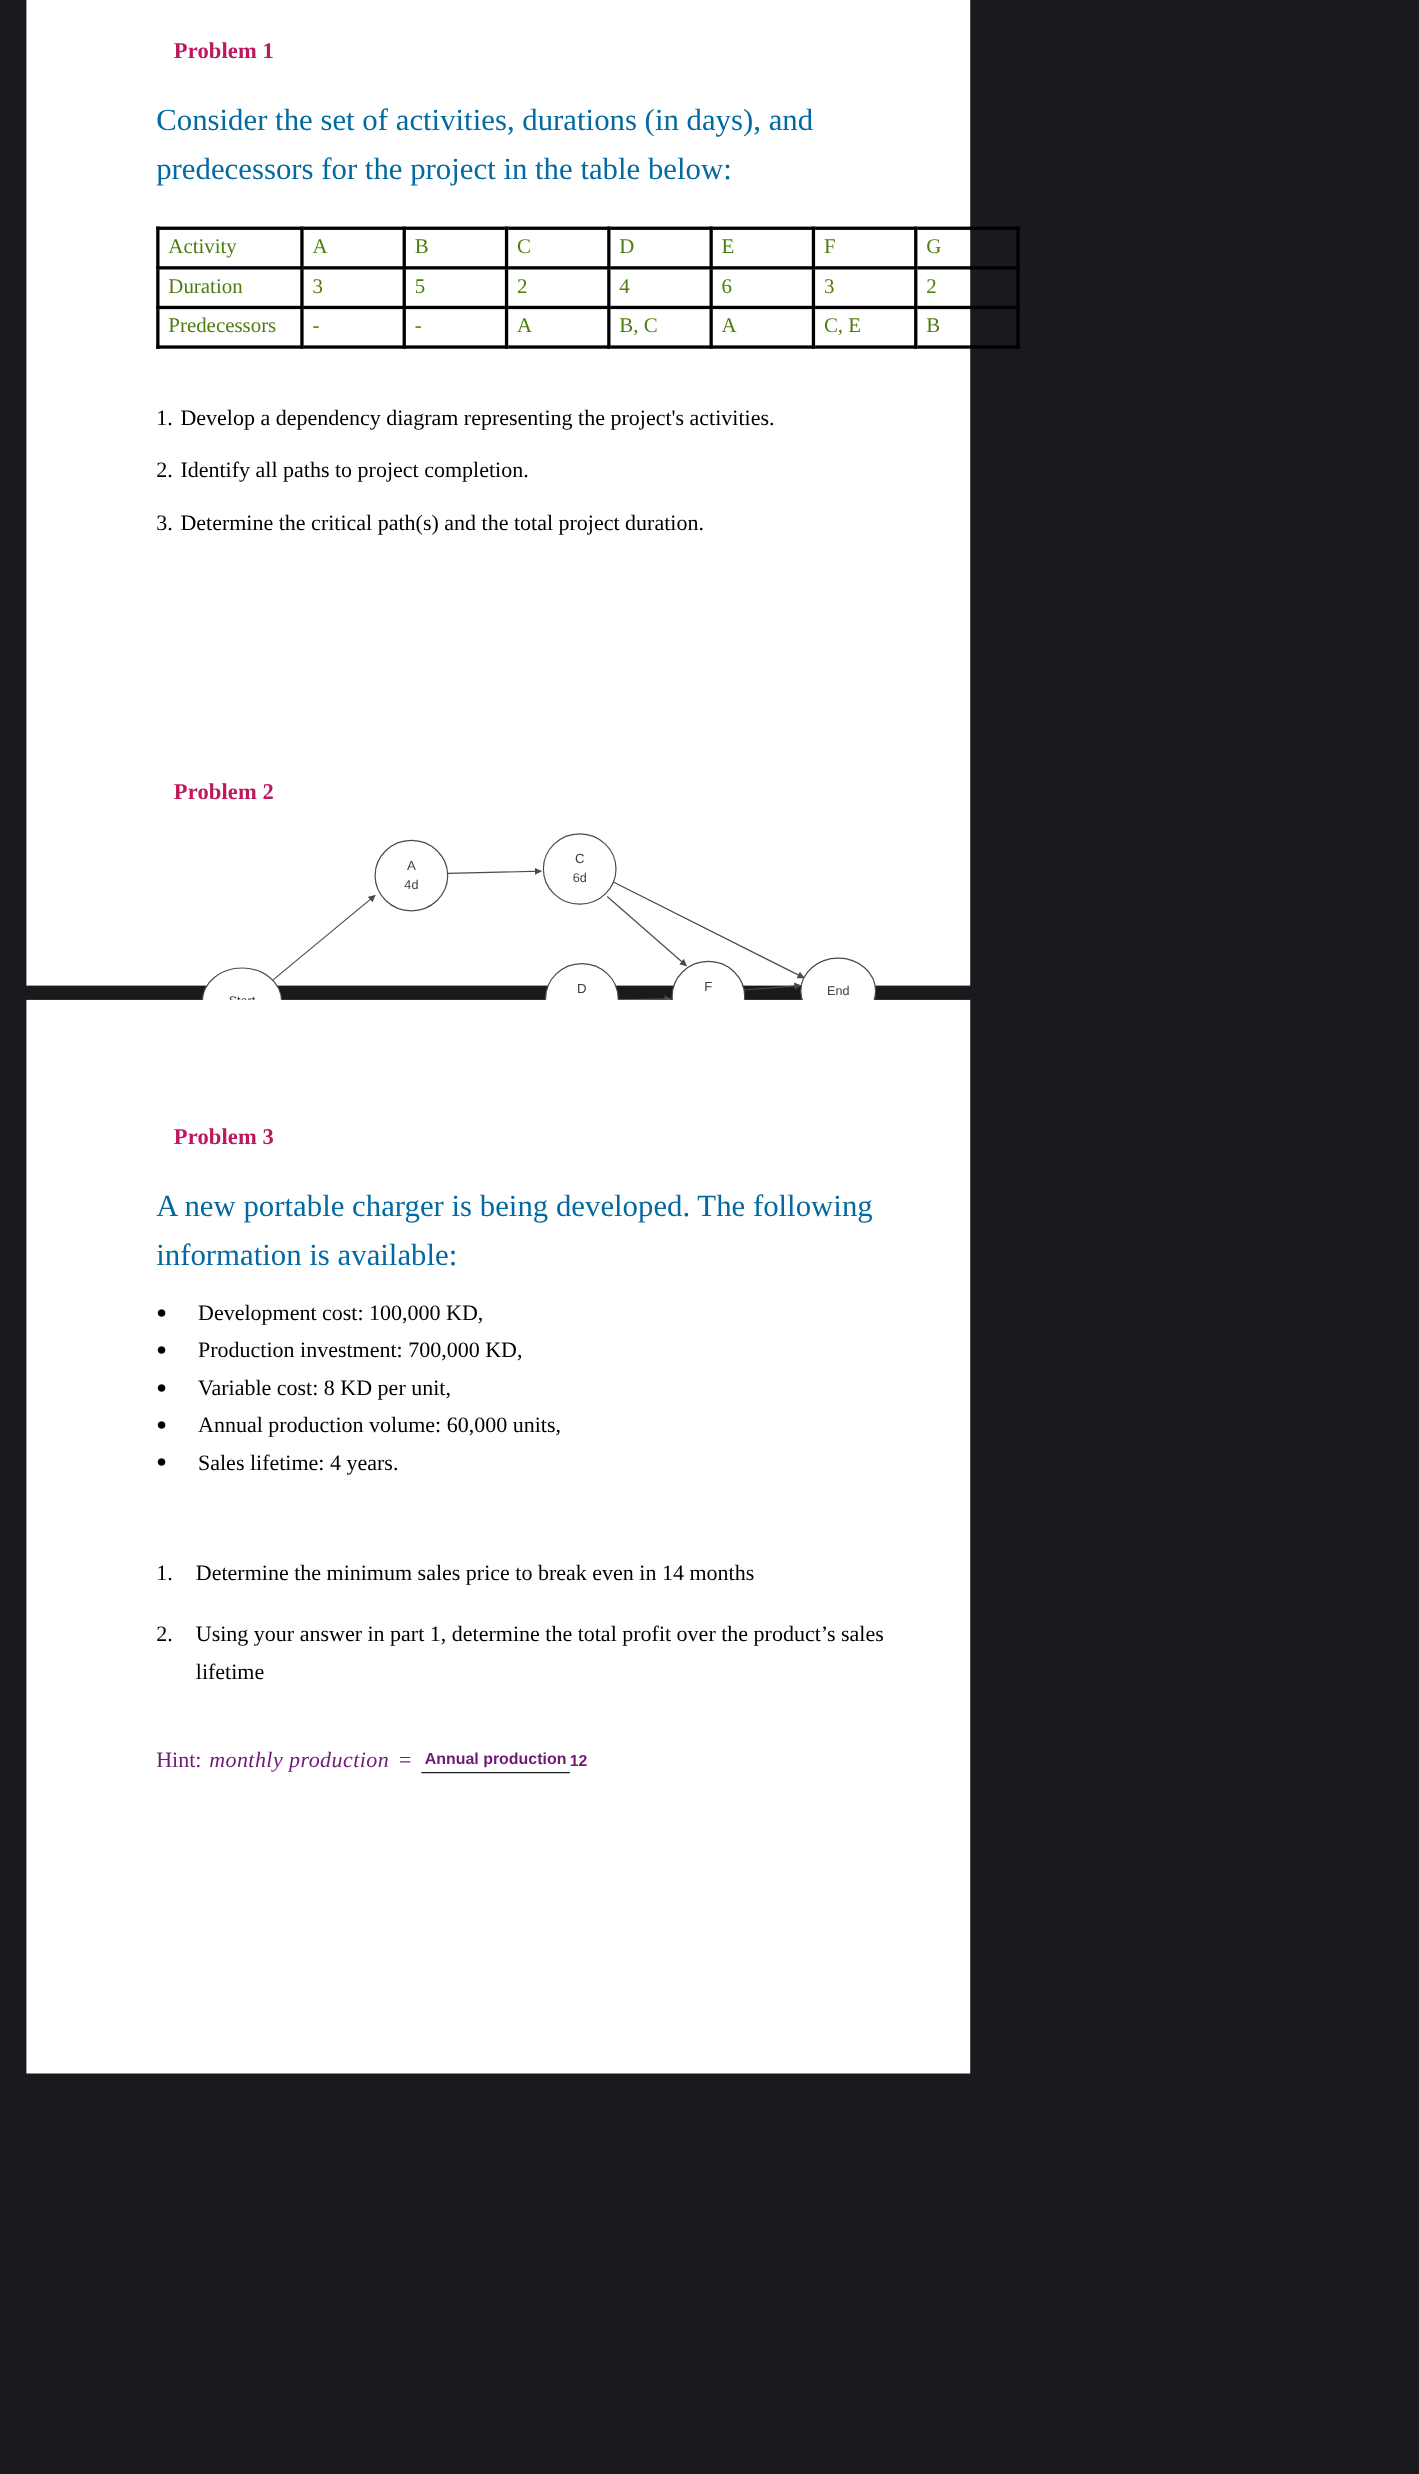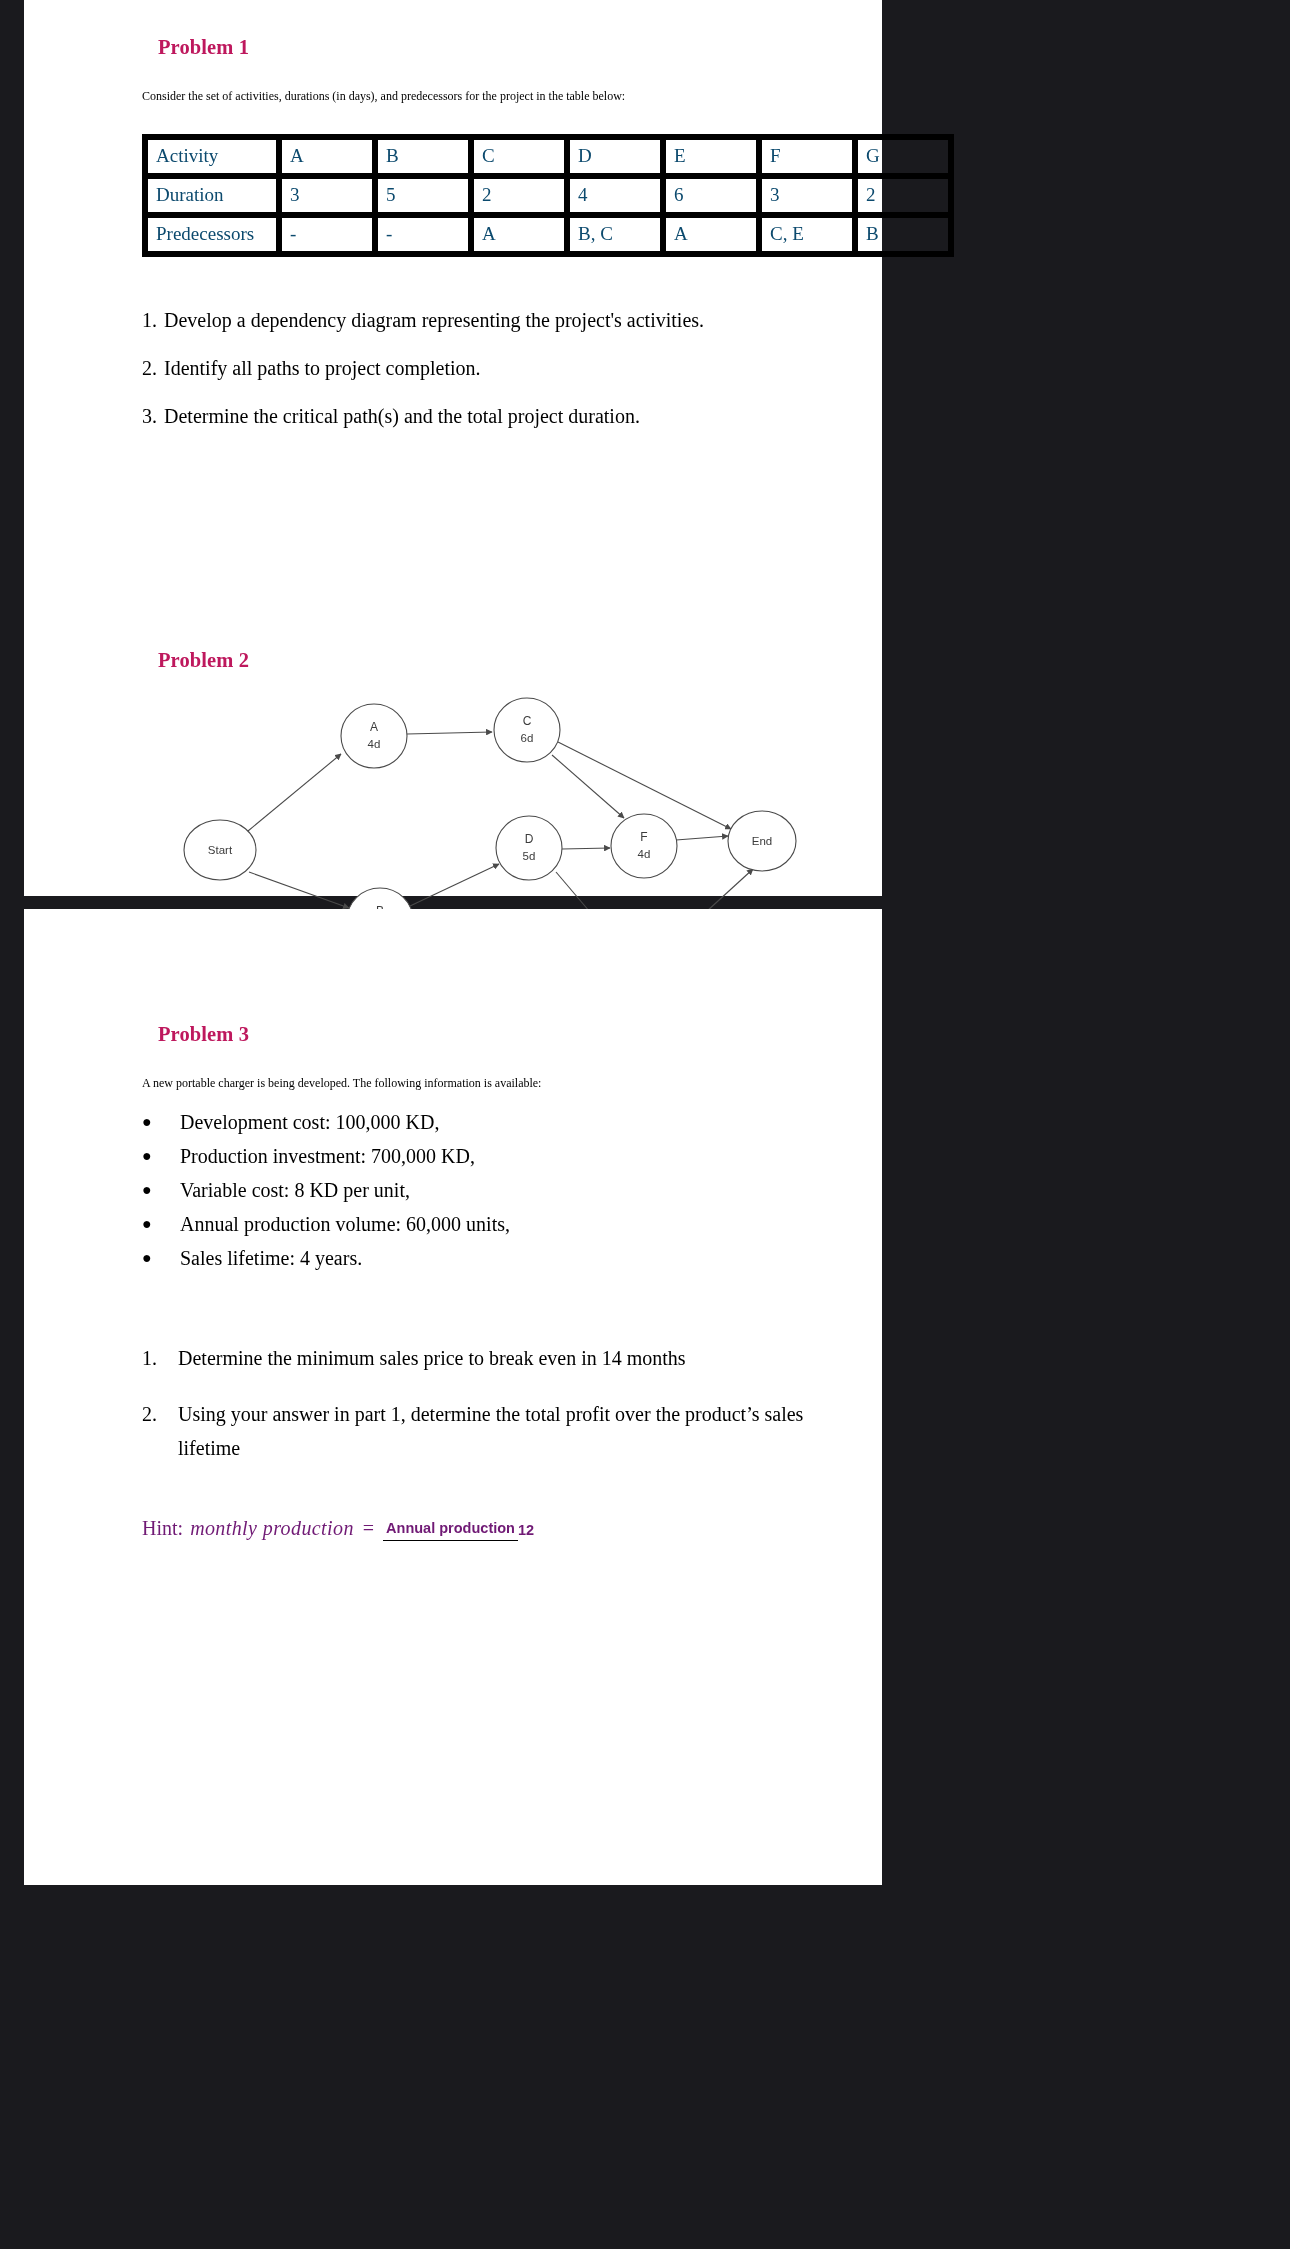--- a/index.html
+++ b/index.html
@@ -32,41 +32,41 @@
 
   
   .prob-title {
     font-weight: bold;
     font-size: 20.5px;
     color: #be185d;
     margin: 16px;
     letter-spacing: 0.1px;
   }
   .para {
-    font-size: 12px;
-    color: #000000;
+    font-size: 28px;
+    color: #0369a1;
     line-height: 1.62;
     margin: 0;
   }
 
   
   #p1-title { padding-top: 20px; }
   #p1-intro { padding-top: 12px; max-width: 608px; }
 
   
   .act-table {
     border-collapse: collapse;
     margin-top: 28px;
     width: 630px;
     table-layout: fixed;
   }
   .act-table td {
-    border: 6px solid #000000;
+    border: 3px solid #000000;
     font-size: 19px;
-    color: #0c4a6e;
+    color: #4d7c0f;
     padding: 5px 8px 6px 8px;
     height: 22px;
     vertical-align: middle;
     white-space: nowrap;
   }
   .act-table td.first-col { width: 112px; }
   .act-table td.dcol { width: 74px; }
 
   
   .qlist {

